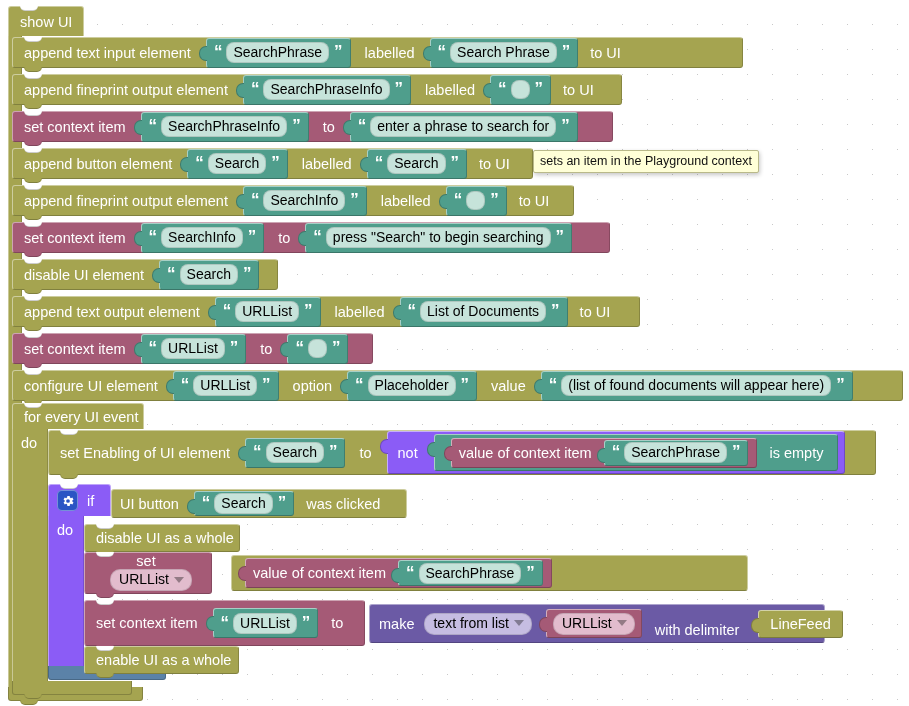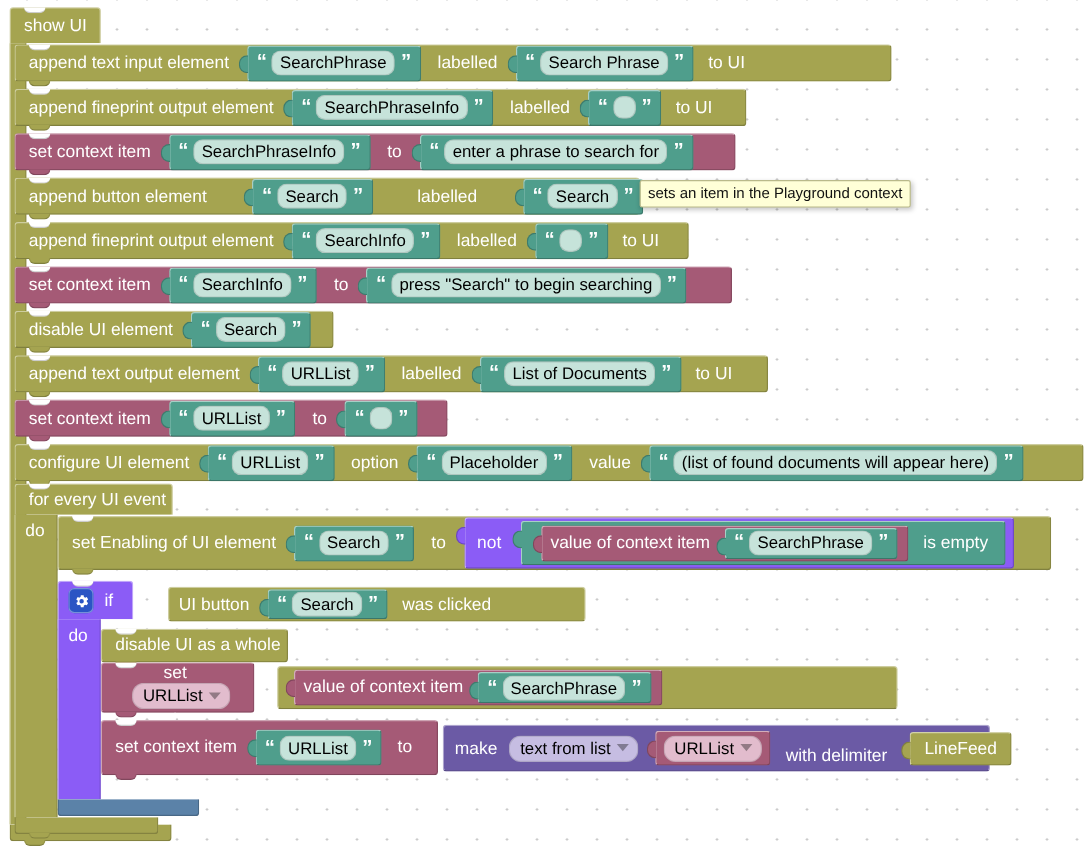--- a/index.html
+++ b/index.html
@@ -239,21 +239,21 @@
       <span class="q r">”</span>
     </span>
     <span class="lbl" style="padding-left:14px;">to</span>
     <span class="val teal">
       <span class="q l">“</span>
       <span class="field">enter a phrase to search for</span>
       <span class="q r">”</span>
     </span>
   </div>
 
-  <div class="blk stmt olive notch-top nub-bot" style="left:12px;top:148px;width:521px;height:31px;gap:23px;">
+  <div class="blk stmt olive notch-top nub-bot" style="left:12px;top:148px;width:521px;height:31px;">
     <span class="lbl first">append button element</span>
     <span class="val teal">
       <span class="q l">“</span>
       <span class="field">Search</span>
       <span class="q r">”</span>
     </span>
     <span class="lbl" style="padding-left:14px;">labelled</span>
     <span class="val teal">
       <span class="q l">“</span>
       <span class="field">Search</span>
@@ -397,21 +397,21 @@
           <path fill="#ffffff" d="M19.4 13a7.6 7.6 0 0 0 0-2l2-1.5-2-3.4-2.4 1a7.6 7.6 0 0 0-1.7-1l-.4-2.6H10.9l-.4 2.6a7.6 7.6 0 0 0-1.7 1l-2.4-1-2 3.4 2 1.5a7.6 7.6 0 0 0 0 2l-2 1.5 2 3.4 2.4-1c.5.4 1.1.8 1.7 1l.4 2.6h4l.4-2.6c.6-.2 1.2-.6 1.7-1l2.4 1 2-3.4-2-1.5ZM12 15.2A3.2 3.2 0 1 1 12 8.8a3.2 3.2 0 0 1 0 6.4Z"></path>
         </svg>
       </span>
       <span style="padding-left:9px;">if</span>
     </div>
     <div class="cleft steel" style="left:0;top:32px;width:36px;height:150px;"></div>
     <div class="cdo" style="left:9px;top:38px;">do</div>
     <div class="cfoot steel" style="left:0;top:182px;width:118px;height:14px;background:#5b82a8;"></div>
   </div>
 
-  <div class="blk olive" style="left:111px;top:489px;width:348px;height:29px;border:1px solid rgba(255,255,255,.45);border-bottom-color:rgba(0,0,0,.22);margin-left:29px;">
+  <div class="blk olive" style="left:111px;top:489px;width:296px;height:29px;border:1px solid rgba(255,255,255,.45);border-bottom-color:rgba(0,0,0,.22);">
     <span class="lbl first" style="padding-left:8px;">UI button</span>
     <span class="val teal" style="height:25px;">
       <span class="q l">“</span>
       <span class="field">Search</span>
       <span class="q r">”</span>
     </span>
     <span class="lbl" style="padding-left:12px;">was clicked</span>
   </div>
 
   <div class="blk stmt olive notch-top nub-bot" style="left:84px;top:524px;width:156px;height:28px;">
@@ -459,18 +459,21 @@
         <span>URLList</span>
         <span class="caret"></span>
       </span>
     </span>
     <span class="lbl" style="padding-left:13px;margin-top:12px;">with delimiter</span>
     <span class="val olive" style="height:28px;margin-left:13px;padding:0 11px;">
       <span>LineFeed</span>
     </span>
   </div>
 
+  <div class="blk stmt olive notch-top nub-bot" style="left:84px;top:646px;width:155px;height:28px;">
+    <span class="lbl first">enable UI as a whole</span>
+  </div>
 
   <div id="tooltip" style="left:533px;top:150px;">
     <span>sets an item in the Playground context</span>
   </div>
 
 </div>
 
 </body></html>

